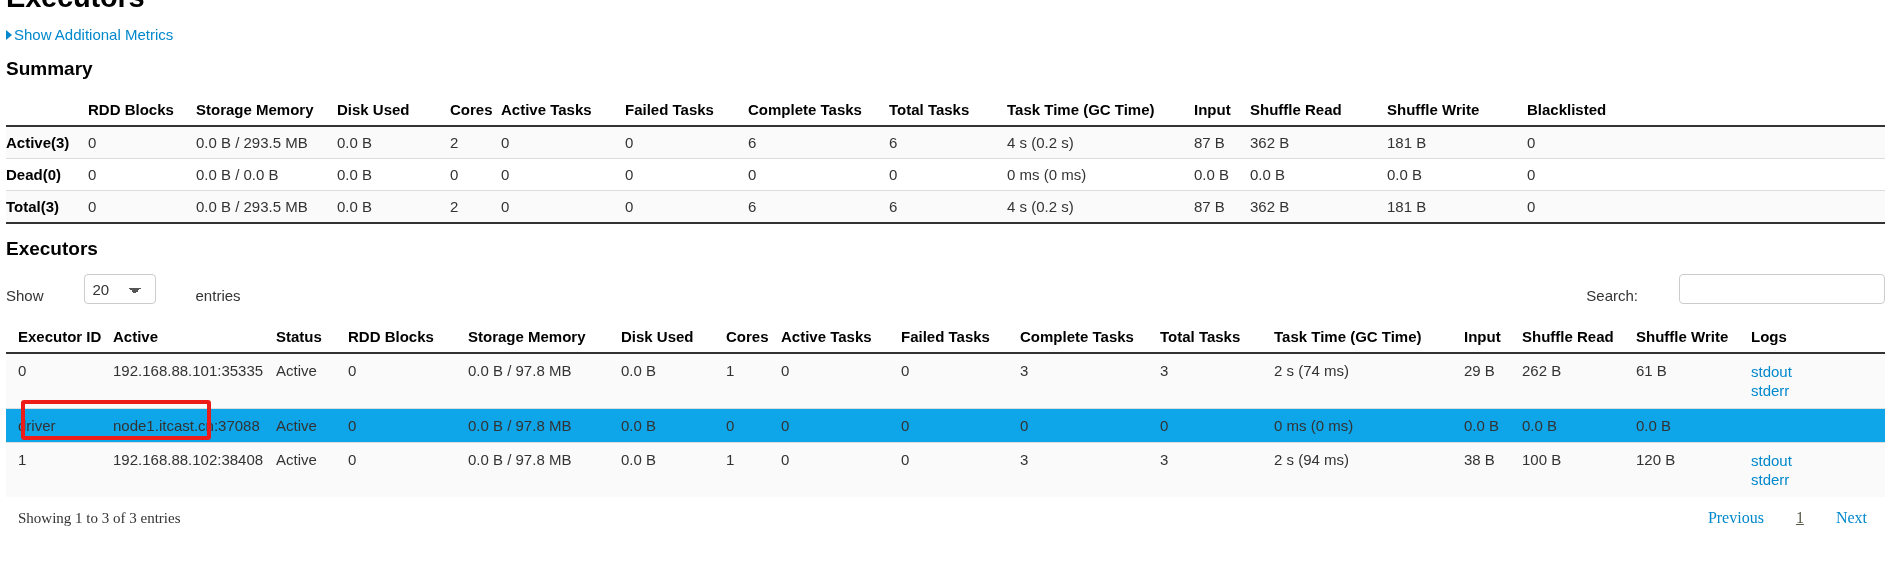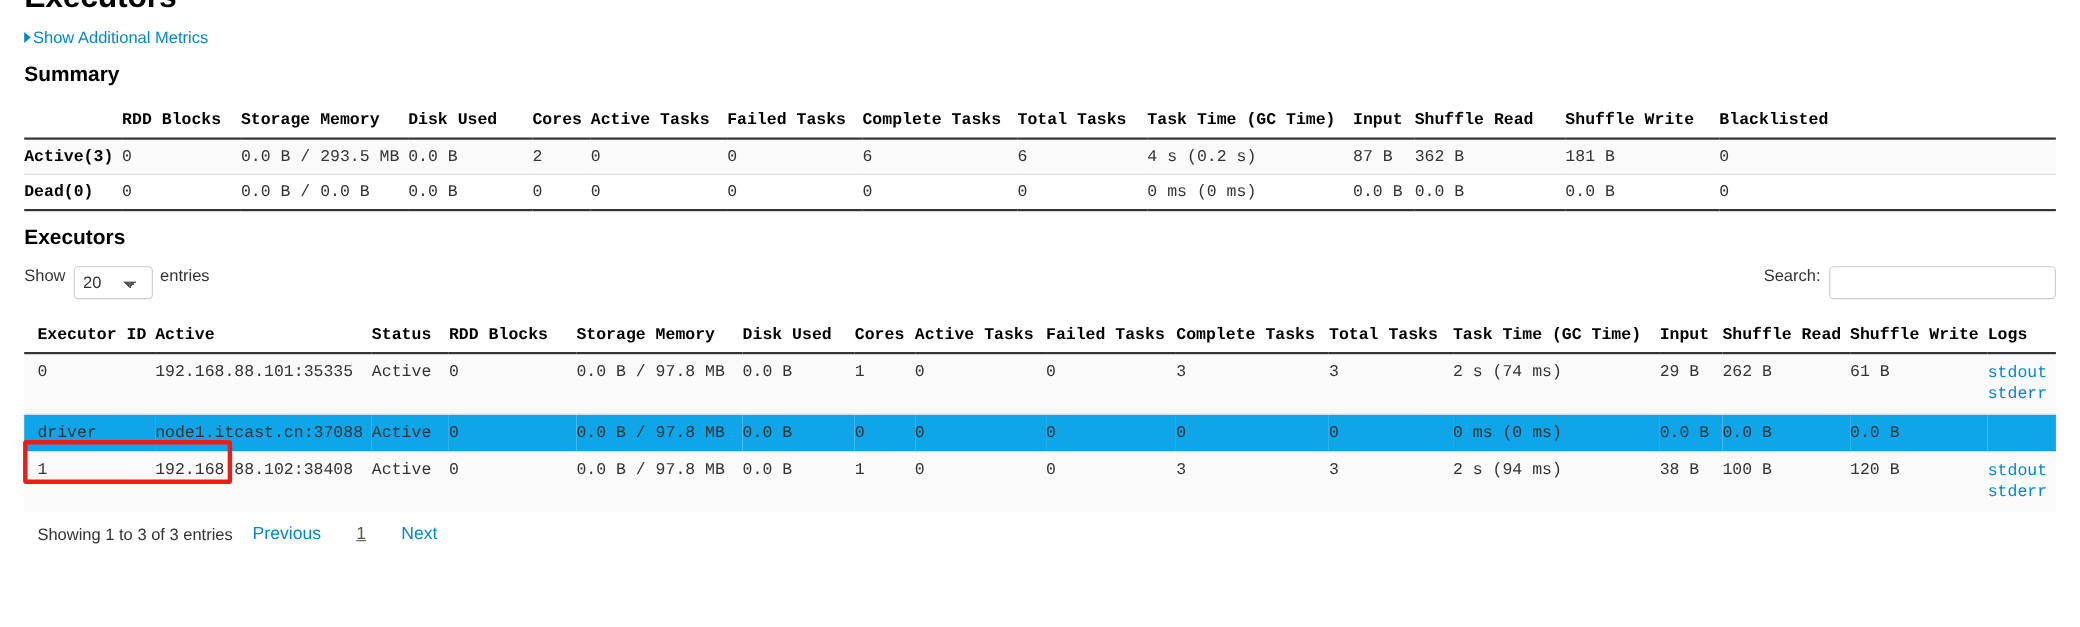--- a/index.html
+++ b/index.html
@@ -10,21 +10,21 @@
     color: #000000;
   }
   body {
     width: 1891px;
     height: 570px;
     overflow: hidden;
     position: relative;
     -webkit-font-smoothing: antialiased;
   }
 
-  .page { padding: 0 22px; position: relative; }
+  .page { padding: 0 6px; position: relative; }
 
   
   .page-title-clip {
     height: 12px;
     overflow: hidden;
     position: relative;
     margin: 0;
   }
   .page-title-clip h1 {
     font-size: 29px;
@@ -66,21 +66,20 @@
     margin: 14px 0 0 0;
     line-height: 22px;
     color: #000;
   }
 
   
   table {
     border-collapse: collapse;
     width: 100%;
     font-size: 15px;
-    font-family: Liberation Mono, monospace;
   }
   table th {
     font-weight: bold;
     text-align: left;
     padding: 7px 8px 7px 0;
     border-bottom: 2px solid #333333;
     vertical-align: bottom;
     white-space: nowrap;
     font-size: 15px;
     color: #000;
@@ -126,22 +125,23 @@
     height: 32px;
   }
   .dt-length, .dt-filter {
     font-size: 15px;
     color: #333;
     display: flex;
     align-items: center;
     white-space: nowrap;
   }
   .dt-length label, .dt-filter label {
-    display: flex; align-items: flex-start;
+    display: flex; align-items: flex-end;
     font-weight: normal;
+    gap: 33px;
   }
   .dt-select {
     margin: 0 7px;
     height: 30px;
     width: 72px;
     padding: 2px 4px 2px 8px;
     font-size: 15px;
     font-family: "Liberation Sans", sans-serif;
     border: 1px solid #cccccc;
     border-radius: 4px;
@@ -204,23 +204,24 @@
     text-decoration: none;
     display: block;
     cursor: pointer;
   }
 
   
   .dt-footer {
     margin-top: 12px;
     display: flex;
     align-items: center;
-    justify-content: flex-start;
+    justify-content: space-between;
     font-size: 15px;
     color: #333;
+    font-family: Liberation Serif, serif;
   }
   .dt-info { padding-left: 12px; }
   .dt-paginate {
     display: flex;
     align-items: center;
     gap: 0px;
   }
   .dt-paginate a {
     color: #0088cc;
     text-decoration: none;
@@ -303,20 +304,36 @@
         <td>0.0 B</td>
         <td>0</td>
         <td>0</td>
         <td>0</td>
         <td>0</td>
         <td>0</td>
         <td>0 ms (0 ms)</td>
         <td>0.0 B</td>
         <td>0.0 B</td>
         <td>0.0 B</td>
+        <td>0</td>
+      </tr>
+      <tr>
+        <td class="rowlabel">Total(3)</td>
+        <td>0</td>
+        <td>0.0 B / 293.5 MB</td>
+        <td>0.0 B</td>
+        <td>2</td>
+        <td>0</td>
+        <td>0</td>
+        <td>6</td>
+        <td>6</td>
+        <td>4 s (0.2 s)</td>
+        <td>87 B</td>
+        <td>362 B</td>
+        <td>181 B</td>
         <td>0</td>
       </tr>
     </tbody>
   </table>
 
   <h4 class="section-title">Executors</h4>
 
   <div class="dt-controls">
     <div class="dt-length">
       <label>

